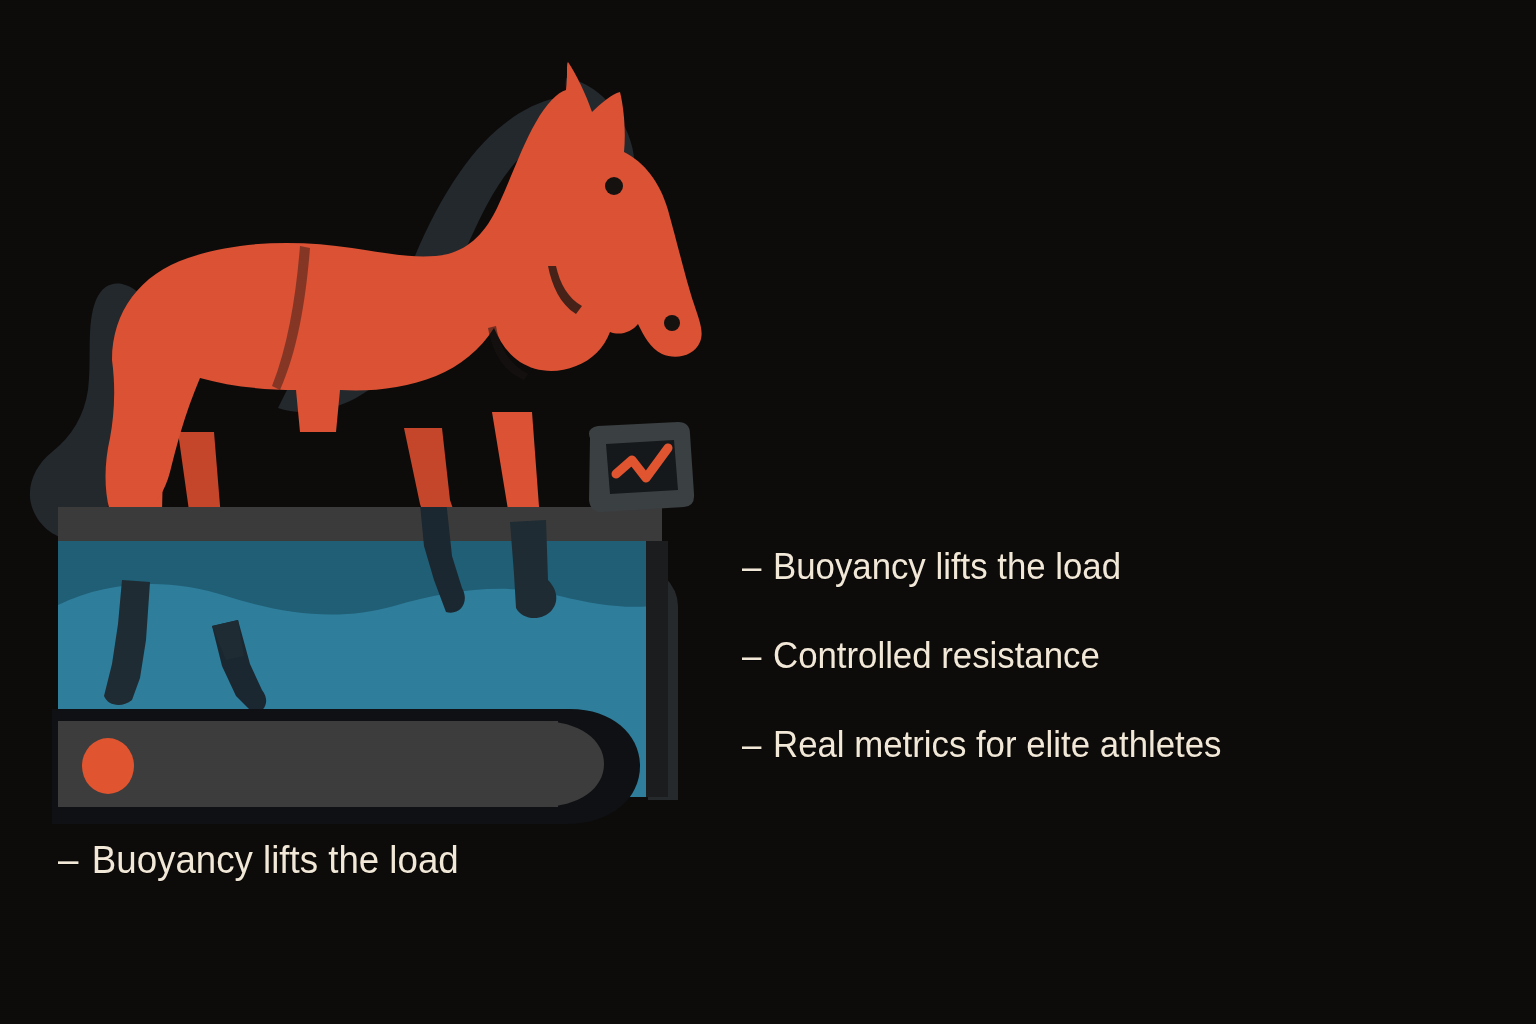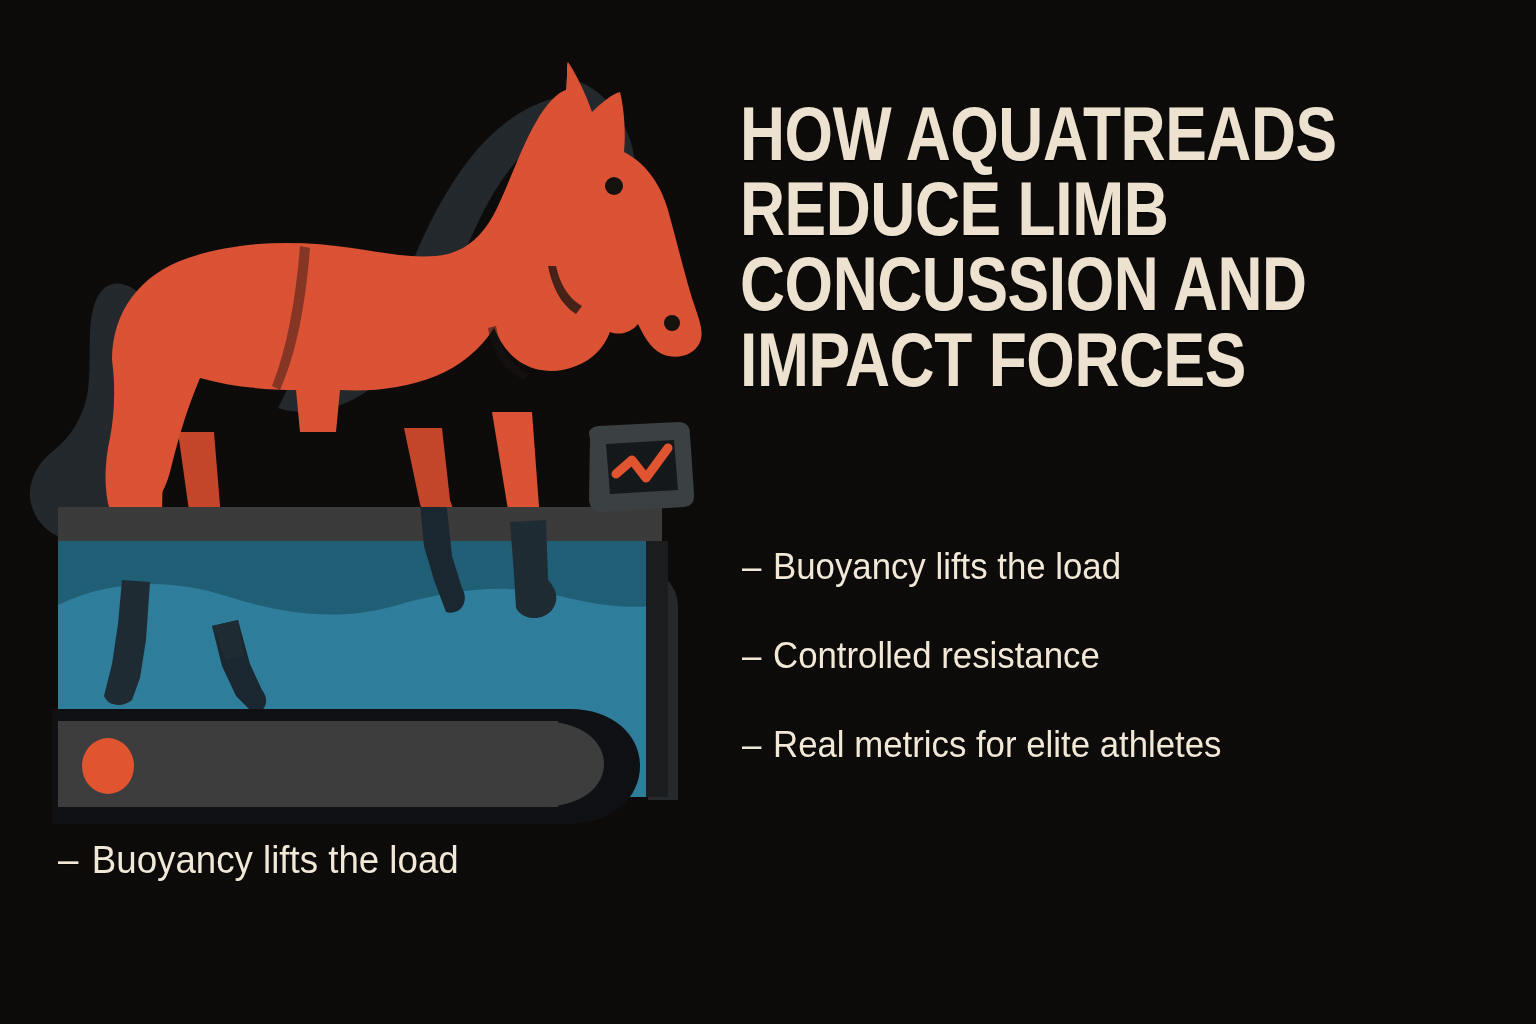--- a/index.html
+++ b/index.html
@@ -258,23 +258,20 @@
       <g>
         <path d="M590 378 Q586 368, 598 366 L678 362 Q690 362, 690 374 L694 434
                  Q695 446, 684 447 L602 452 Q590 452, 589 440 Z" fill="#3A3F42"></path>
         <path d="M606 384 L674 380 L678 430 L610 434 Z" fill="#15181A"></path>
         <polyline points="616,414 632,400 646,418 668,388" fill="none" stroke="#E0542F" stroke-width="9" stroke-linecap="round" stroke-linejoin="round"></polyline>
       </g>
 
     </svg>
   </div>
 
-  <div id="text-col">
-    <h1 id="headline">HOW AQUATREADS REDUCE LIMB CONCUSSION AND IMPACT FORCES</h1>
-  </div>
 
   <div id="bullets">
 
     <div class="bullet-row">
       <span class="bullet-dash">–</span>
       <span class="bullet-text">Buoyancy lifts the load</span>
     </div>
 
     <div class="bullet-row">
       <span class="bullet-dash">–</span>

